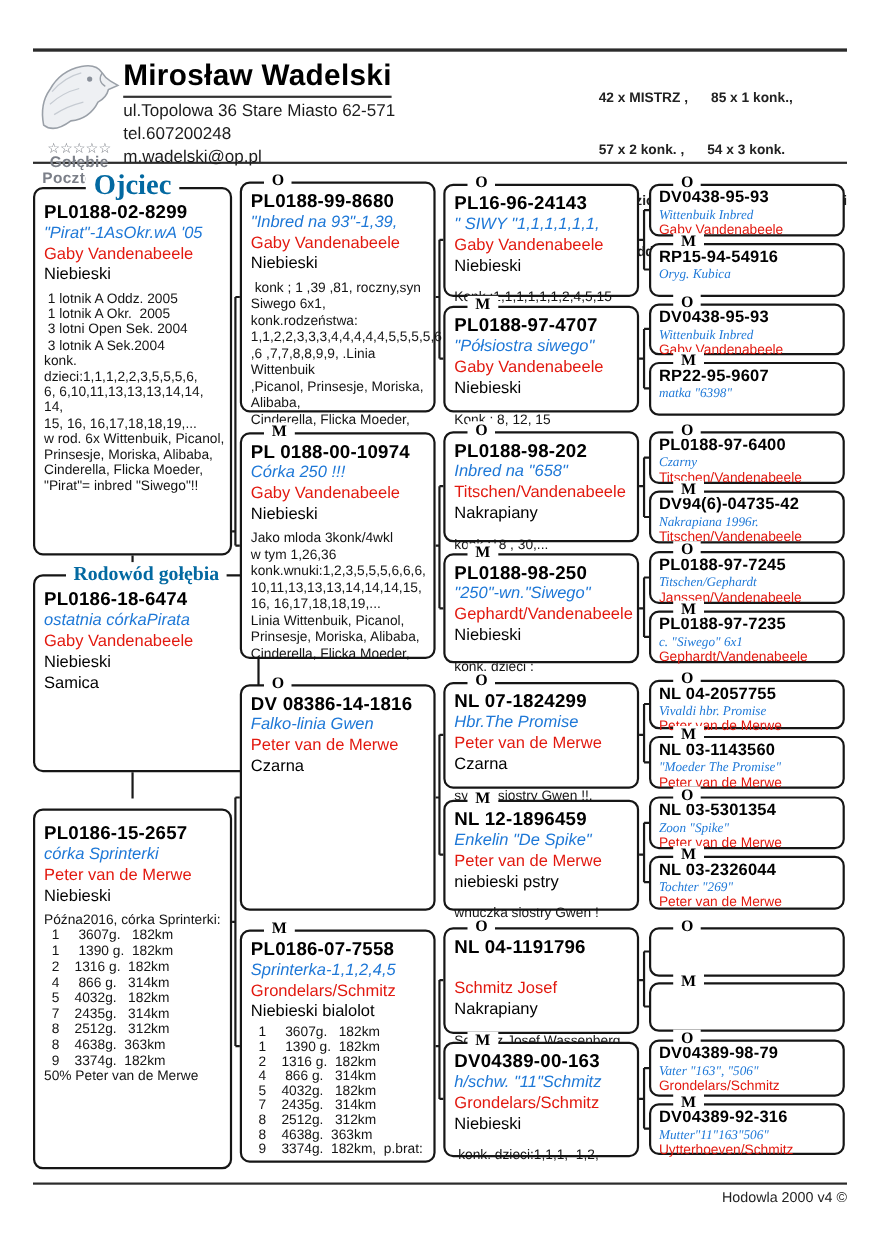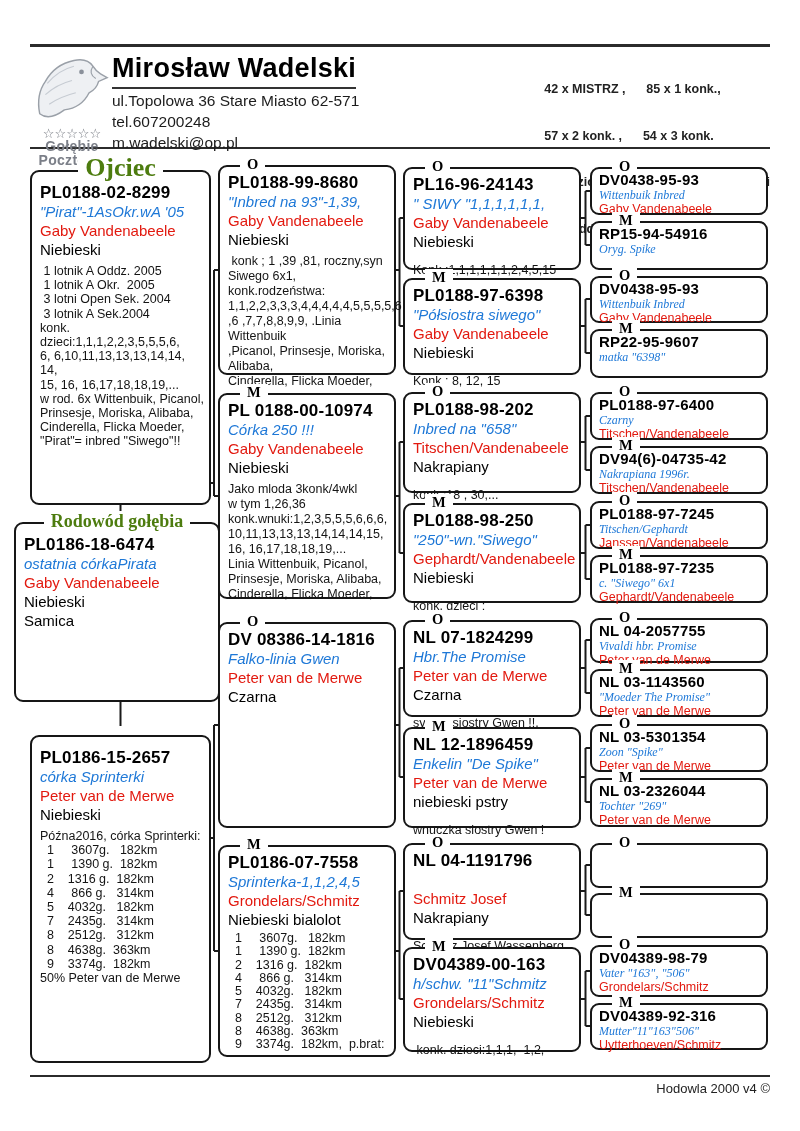--- a/index.html
+++ b/index.html
@@ -31,21 +31,21 @@
   .pcolor { font-size:15px; line-height:19px; color:#000; min-height:19px; }
   .details { margin-top:5px; font-size:12.5px; line-height:15px; color:#141414; white-space:pre-wrap; }
   .col1 .details { line-height:14.2px; }
   .tight .details { margin-top:3px; line-height:13.3px; }
   .c3 .details { margin-top:12px; }
   .sm .pbody { padding:2px 1px 0 7px; }
   .sm .ring { font-size:15px; line-height:17px; min-height:17px; }
   .sm .bname { font-size:12px; line-height:14px; min-height:14px;font-family:Liberation Serif, serif; }
   .sm .breeder { font-size:12.5px; line-height:14px; min-height:14px; }
   .ptitle { position:absolute; left:0; width:100%; text-align:center; }
-  .ptitle span { background:#fff; padding:0 7px; font-family:"Liberation Serif","DejaVu Serif",serif; font-weight:bold; color:#4d7c0f; }
+  .ptitle span { background:#fff; padding:0 7px; font-family:"Liberation Serif","DejaVu Serif",serif; font-weight:bold; color:#0369a1; }
   .big { top:-17px; } .big span { font-size:26px; line-height:26px; }
   .mid { top:-12px; } .mid span { font-size:18px; line-height:18px; }
   .plabel { position:absolute; top:-11px; left:20px; background:#fff; padding:0 7px;
     font-family:"Liberation Serif","DejaVu Serif",serif; font-weight:bold; font-size:14.5px; line-height:16px; color:#000; }
   .connectors { position:absolute; left:0; top:0; }
 </style>
 </head>
 <body>
 
 <div id="page">
@@ -97,21 +97,21 @@
 konk. dzieci:1,1,1,2,2,3,5,5,5,6,
 6, 6,10,11,13,13,13,14,14, 14,
 15, 16, 16,17,18,18,19,...
 w rod. 6x Wittenbuik, Picanol,
 Prinsesje, Moriska, Alibaba,
 Cinderella, Flicka Moeder,
 "Pirat"= inbred "Siwego"!!</div>
     </div>
   </div>
 
-  <div class="pbox col1" style="left:14px;top:522px;width:206px;height:180px">
+  <div class="pbox col1" style="left:30px;top:522px;width:206px;height:180px">
     <div class="ptitle mid"><span>Rodowód gołębia</span></div>
     <div class="pbody">
       <div class="ring">PL0186-18-6474</div>
       <div class="bname">ostatnia córkaPirata</div>
       <div class="breeder">Gaby Vandenabeele</div>
       <div class="pcolor">Niebieski</div>
       <div class="pcolor">Samica</div>
     </div>
   </div>
 
@@ -206,21 +206,21 @@
       <div class="bname">" SIWY "1,1,1,1,1,1,</div>
       <div class="breeder">Gaby Vandenabeele</div>
       <div class="pcolor">Niebieski</div>
       <div class="details">Konk.;1,1,1,1,1,1,2,4,5,15</div>
     </div>
   </div>
 
   <div class="pbox c3" style="left:403px;top:278px;width:178px;height:97px">
     <div class="plabel">M</div>
     <div class="pbody">
-      <div class="ring">PL0188-97-6398</div>
+      <div class="ring">PL0188-97-4707</div>
       <div class="bname">"Półsiostra siwego"</div>
       <div class="breeder">Gaby Vandenabeele</div>
       <div class="pcolor">Niebieski</div>
       <div class="details">Konk.: 8, 12, 15</div>
     </div>
   </div>
 
   <div class="pbox c3" style="left:403px;top:392px;width:178px;height:101px">
     <div class="plabel">O</div>
     <div class="pbody">
@@ -292,21 +292,21 @@
     <div class="pbody">
       <div class="ring">DV0438-95-93</div>
       <div class="bname">Wittenbuik Inbred</div>
       <div class="breeder">Gaby Vandenabeele</div>
     </div>
   </div>
   <div class="pbox sm" style="left:590px;top:221px;width:178px;height:49px">
     <div class="plabel">M</div>
     <div class="pbody">
       <div class="ring">RP15-94-54916</div>
-      <div class="bname">Oryg. Spike</div>
+      <div class="bname">Oryg. Kubica</div>
       <div class="breeder"></div>
     </div>
   </div>
   <div class="pbox sm" style="left:590px;top:276px;width:178px;height:47px">
     <div class="plabel">O</div>
     <div class="pbody">
       <div class="ring">DV0438-95-93</div>
       <div class="bname">Wittenbuik Inbred</div>
       <div class="breeder">Gaby Vandenabeele</div>
     </div>

